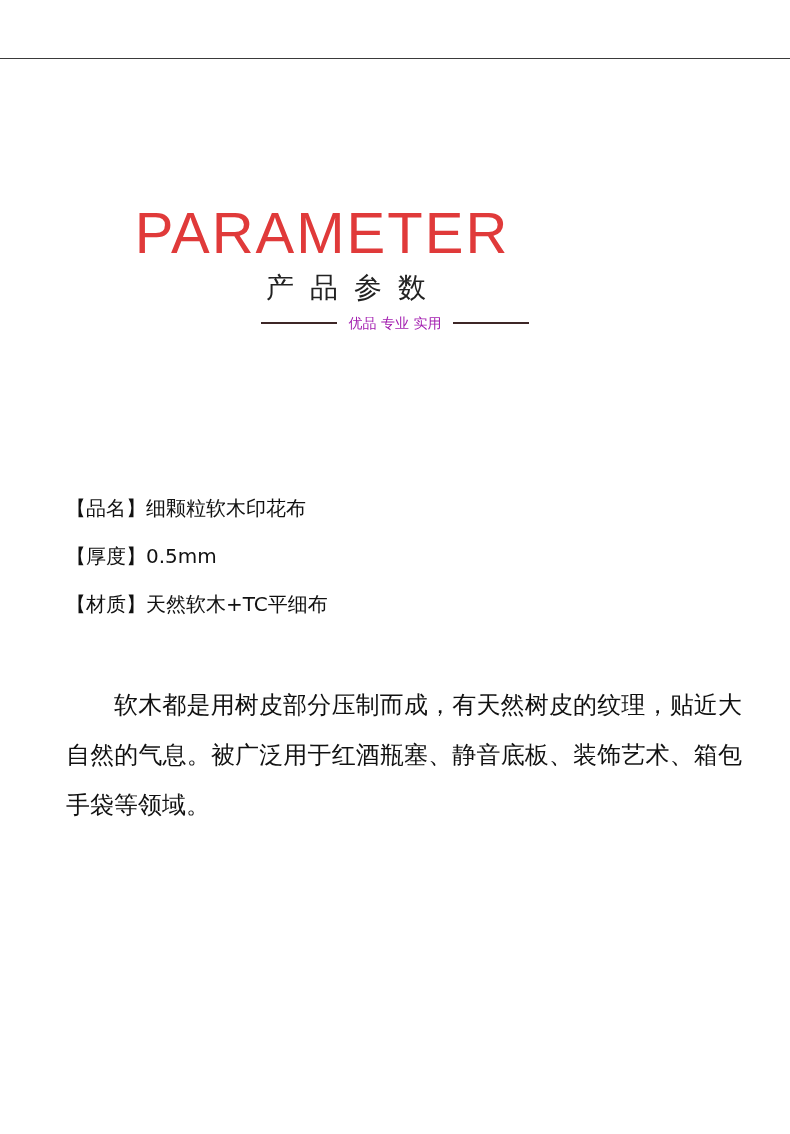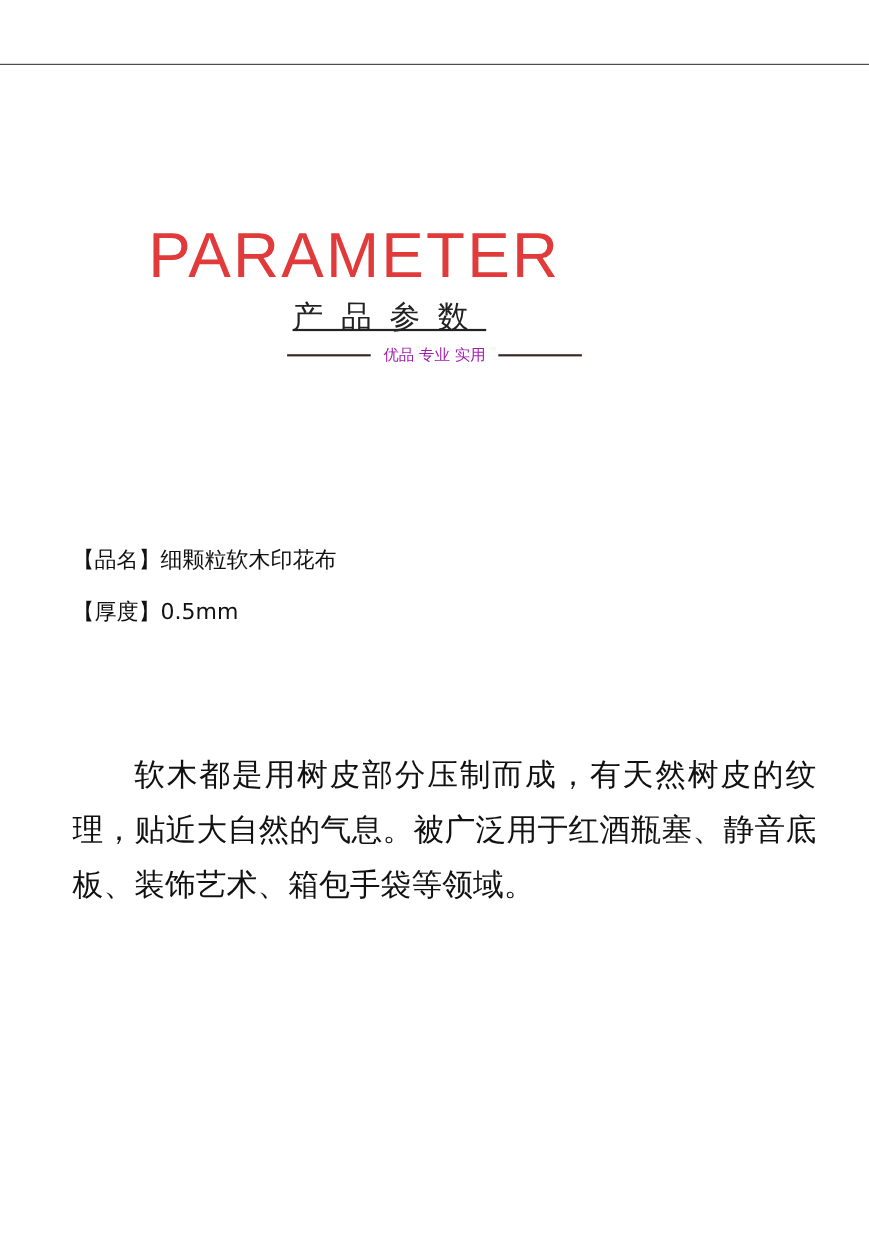--- a/index.html
+++ b/index.html
@@ -3,31 +3,31 @@
   <meta charset="utf-8">
   <style>
     html, body { margin: 0; padding: 0; background: #ffffff; }
     body { width: 790px; height: 1134px; position: relative; overflow: hidden;
            font-family: "DejaVu Sans", "Liberation Sans", sans-serif; color: #111; }
     .top-rule { position: absolute; left: 0; top: 58px; width: 790px; height: 1px; background: #3a3a3a; }
     .title-en { position: absolute; left: 0; top: 198px; width: 644px; text-align: center;
                 font-family: "Liberation Sans", "DejaVu Sans", sans-serif; font-weight: 400;
                 font-size: 58px; letter-spacing: 2px; line-height: 70px; color: #e03a3a; }
     .title-cn { position: absolute; left: 0; top: 270px; width: 680px; text-align: center;
-                font-size: 28px; letter-spacing: 16px; line-height: 36px; color: #222; padding-left: 28px; box-sizing: border-box; text-decoration: underline; }
+                font-size: 28px; letter-spacing: 16px; line-height: 36px; color: #222; padding-left: 28px; box-sizing: border-box; }
     .subtitle-row { position: absolute; left: 0; top: 312px; width: 790px; height: 22px;
                     display: flex; align-items: center; justify-content: center; }
     .subtitle-line { width: 76px; height: 2px; background: #3d2626; }
     .subtitle-text { font-size: 14px; color: #a21caf; margin: 4px 12px; line-height: 20px; }
     .specs { position: absolute; left: 66px; top: 450px; margin-top: 42px; }
     .spec-row { height: 48px; line-height: 32px; font-size: 20px; color: #111; white-space: nowrap; }
     .spec-key { display: inline-block; }
     .spec-val { display: inline-block; }
     .desc { position: absolute; left: 66px; top: 680px; width: 676px; }
-    .para { font-size: 28px; line-height: 50px; color: #111; text-indent: 2em; margin: 0; text-align: justify; }
+    .para { font-size: 24px; line-height: 50px; color: #111; text-indent: 2em; margin: 0; text-align: justify; }
   </style>
 </head>
 <body>
 
 <div class="top-rule"></div>
 
 <div class="title-en">PARAMETER</div>
 <div class="title-cn">产品参数</div>
 
 <div class="subtitle-row">
@@ -36,17 +36,20 @@
   <div class="subtitle-line"></div>
 </div>
 
 <div class="specs">
   <div class="spec-row">
     <span class="spec-key">【品名】</span><span class="spec-val">细颗粒软木印花布</span>
   </div>
   <div class="spec-row">
     <span class="spec-key">【厚度】</span><span class="spec-val">0.5mm</span>
   </div>
+  <div class="spec-row">
+    <span class="spec-key">【材质】</span><span class="spec-val">天然软木+TC平细布</span>
+  </div>
 </div>
 
 <div class="desc">
   <p class="para">软木都是用树皮部分压制而成，有天然树皮的纹理，贴近大自然的气息。被广泛用于红酒瓶塞、静音底板、装饰艺术、箱包手袋等领域。</p>
 </div>
 
 </body></html>

